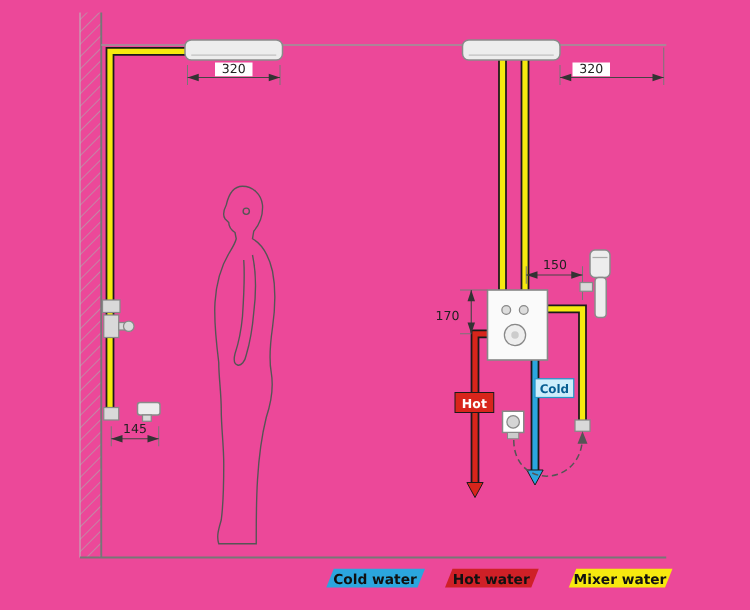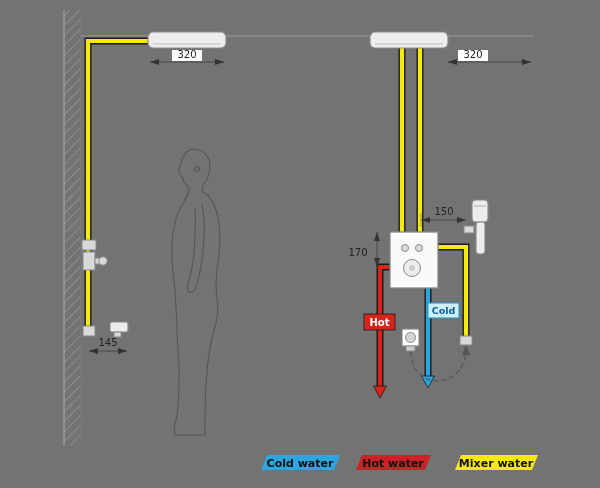--- a/index.html
+++ b/index.html
@@ -1,16 +1,16 @@
 <!DOCTYPE html>
 <html><head>
 <meta charset="utf-8">
 <style>
   html,body{margin:0;padding:0;background:#ffffff;}
-  .canvas{position:relative;width:600px;height:488px;background:#737373;overflow:hidden;
+  .canvas{position:relative;width:600px;height:488px;background:#ec4899;overflow:hidden;
           font-family:"DejaVu Sans", sans-serif;}
   svg{display:block;}
   .dim-text{font-family:"DejaVu Sans", sans-serif;font-size:10px;fill:#222;}
   .label-hot-text{font-family:"DejaVu Sans", sans-serif;font-size:10px;font-weight:bold;fill:#ffffff;}
   .label-cold-text{font-family:"DejaVu Sans", sans-serif;font-size:9.5px;font-weight:bold;fill:#075e92;}
   .legend-text{font-family:"DejaVu Sans", sans-serif;font-size:11px;font-weight:bold;fill:#111;}
   .outline-stroke{stroke:#1a1a1a;stroke-width:7;fill:none;}
   .pipe-stroke{stroke-width:4.2;fill:none;}
   .fig{stroke:#555;stroke-width:1.1;fill:none;}
   .dimline{stroke:#444;stroke-width:0.9;}

